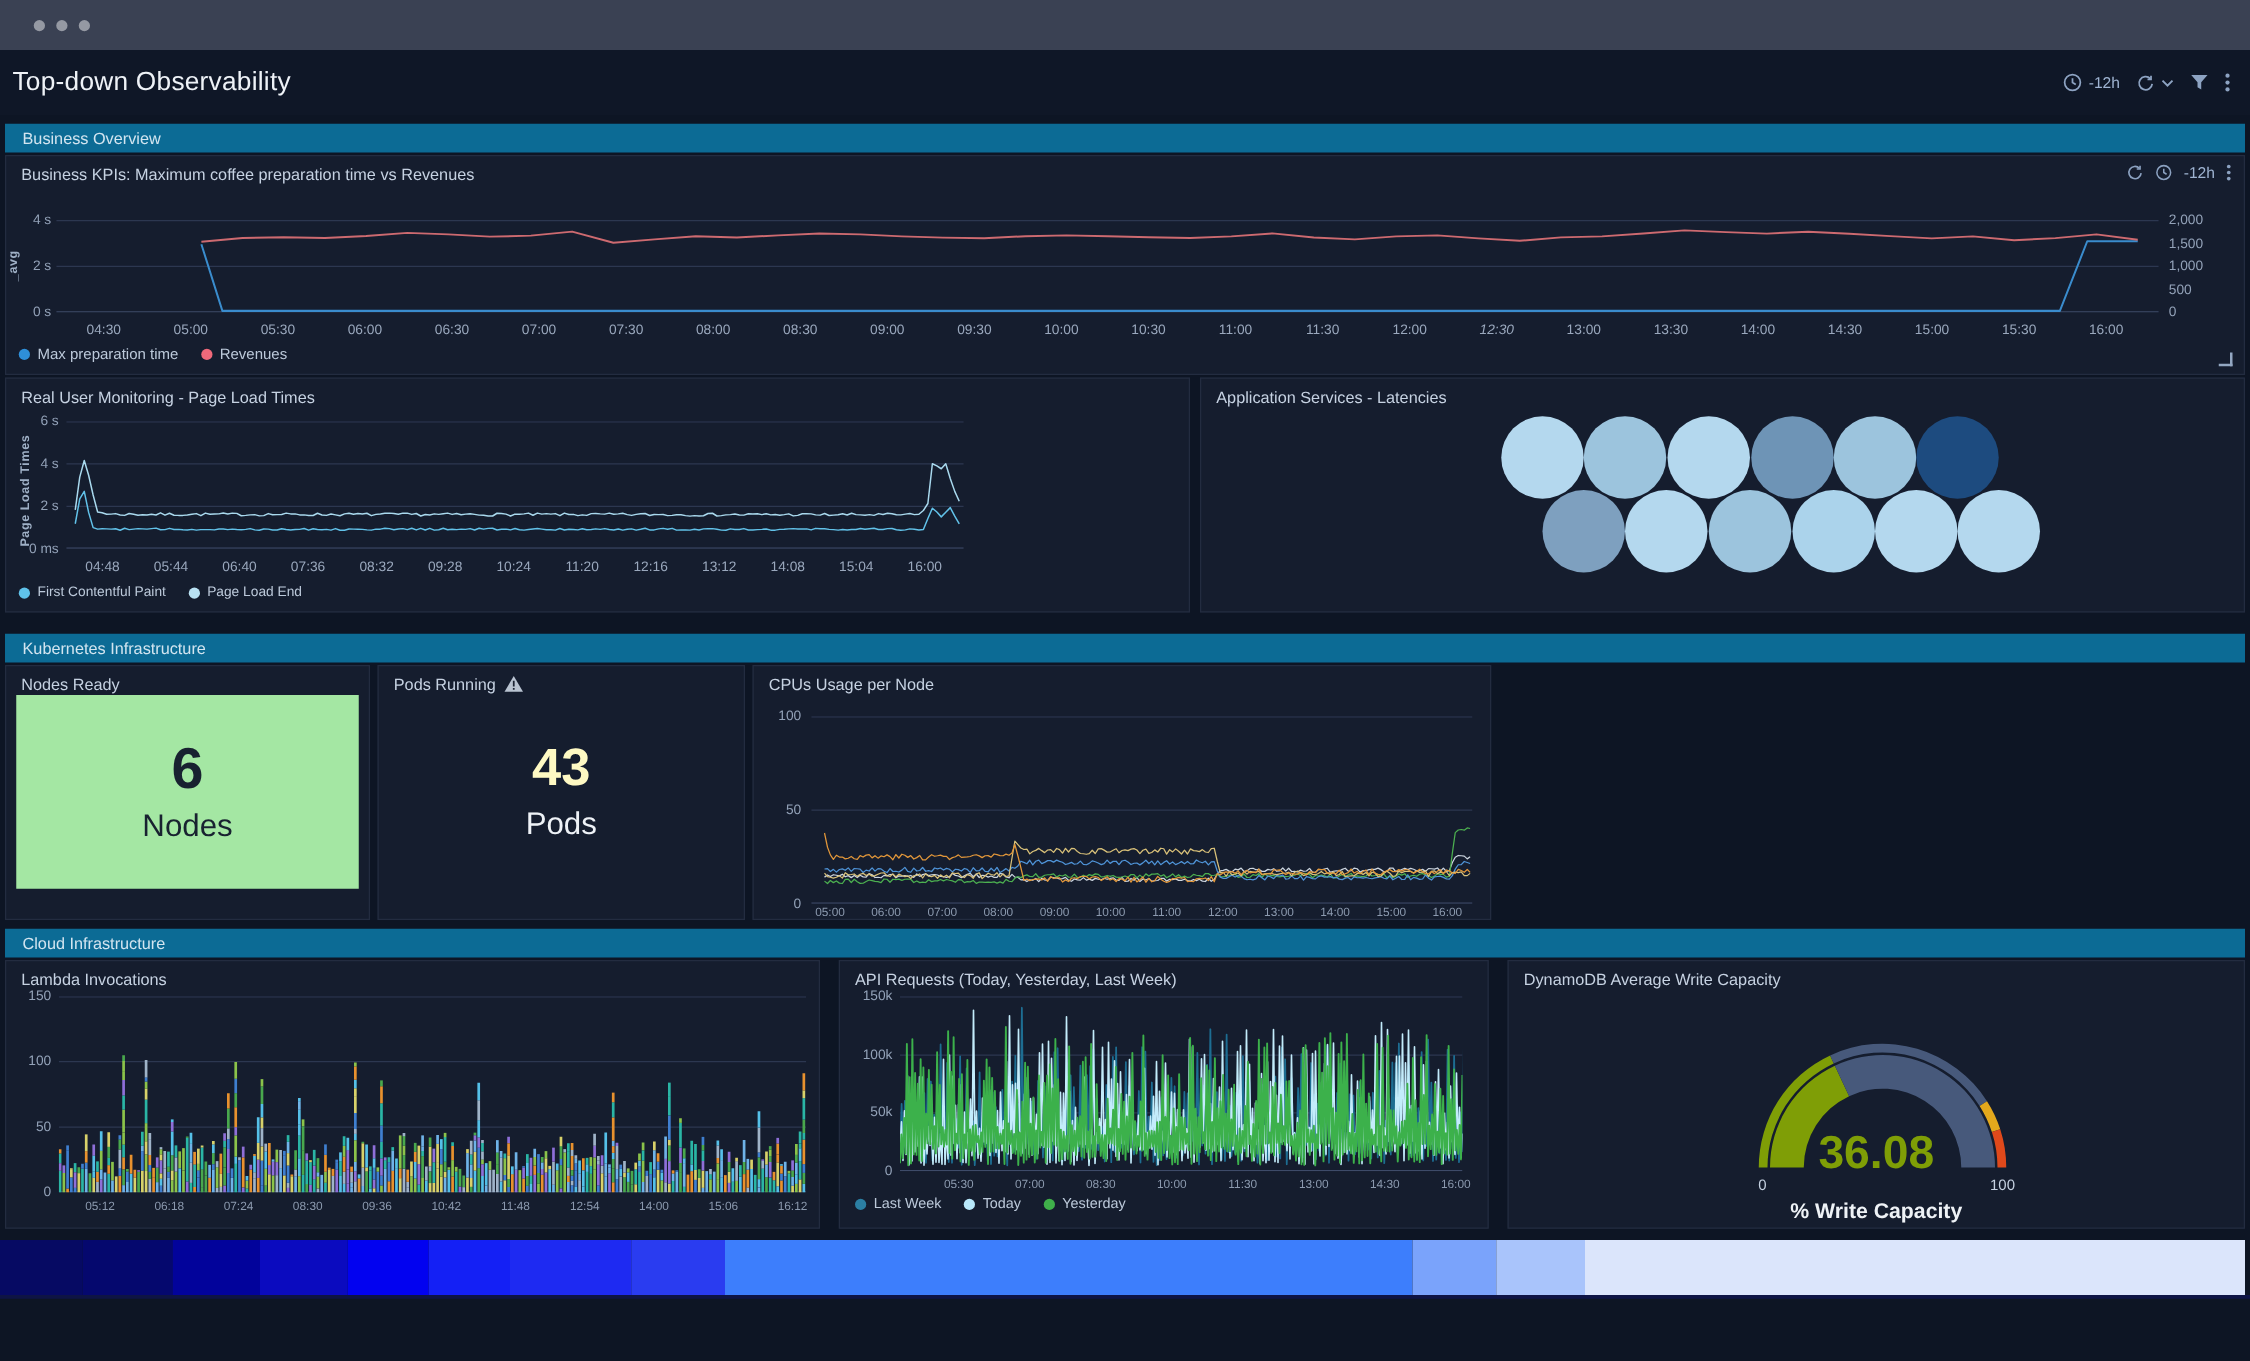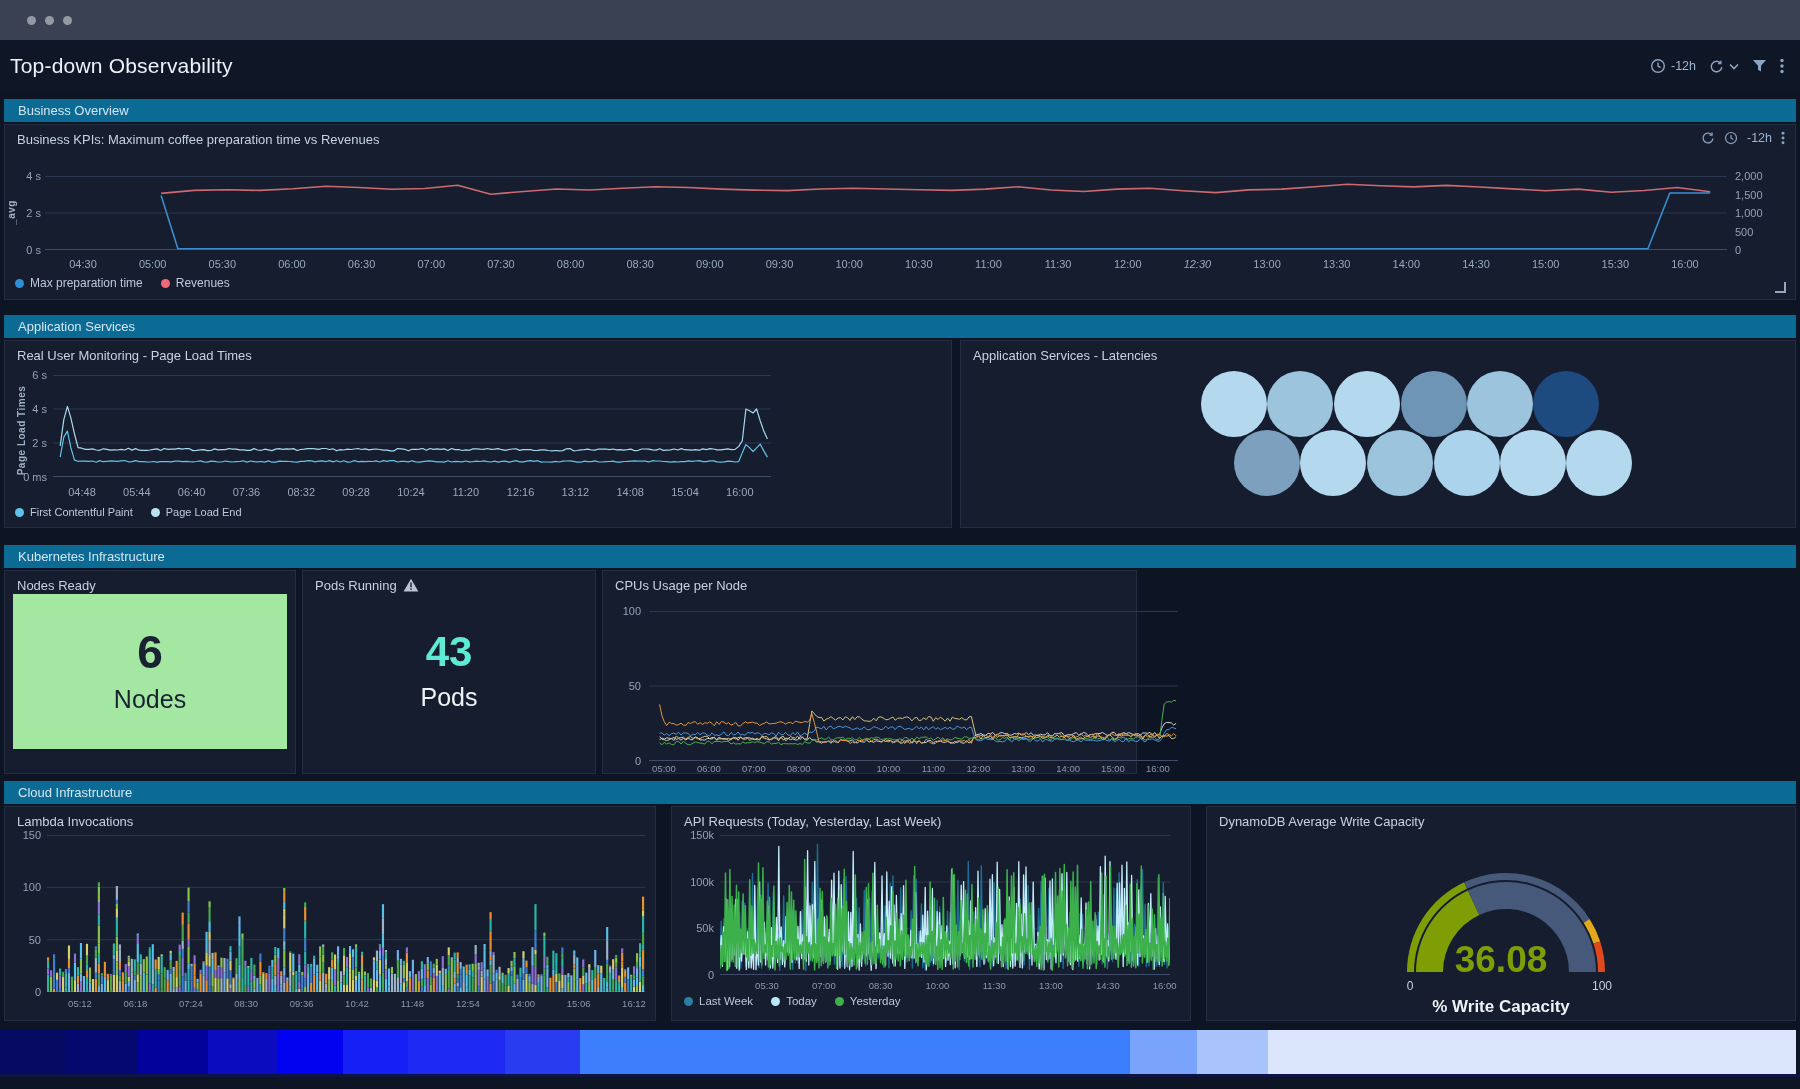--- a/index.html
+++ b/index.html
@@ -170,23 +170,20 @@
           <span>Max preparation time</span>
         </span>
         <span class="it">
           <span class="dot2" style="background: rgb(240, 105, 122);"></span>
           <span>Revenues</span>
         </span>
       </div>
     <div class="corner"></div>
   </div>
 
-  <div class="secbar mt15">
-    <span>Application Services</span>
-  </div>
 
   <div class="row mt5" style="gap:8px;height:188px">
     <div class="panel" style="width:948px">
       <div class="ptitle">Real User Monitoring - Page Load Times</div>
       <div class="rot" style="left:-40px;top:84px;width:112px">Page Load Times</div>
       <div class="axlbl r" style="left:12px;top:34px;width:30px">6 s</div>
       <div class="axlbl r" style="left:12px;top:68px;width:30px">4 s</div>
       <div class="axlbl r" style="left:12px;top:102px;width:30px">2 s</div>
       <div class="axlbl r" style="left:12px;top:136px;width:30px">0 ms</div>
       <svg class="chartsvg" style="left:48px;top:34px" width="718" height="102" viewBox="0 0 718 102">
@@ -257,25 +254,25 @@
     <div class="panel" style="width:294px">
       <div class="ptitle">Pods Running</div>
       <span class="icon" style="position:absolute;left:100px;top:7px">
           <svg width="16" height="14" viewBox="0 0 16 14">
             <path d="M8 .8 15.4 13.4H.6Z" fill="#b9c3d1"></path>
             <path d="M7.3 4.6h1.4v4.6H7.3Z" fill="#1b2332"></path>
             <path d="M7.3 10.3h1.4v1.5H7.3Z" fill="#1b2332"></path>
           </svg>
         </span>
       <div class="bigtile dark">
-        <div class="num" style="color: #5eead4;">43</div>
+        <div class="num" style="color: #fef9c3;">43</div>
         <div class="unit">Pods</div>
       </div>
     </div>
-    <div class="panel" style="width:535px">
+    <div class="panel" style="width:591px">
       <div class="ptitle">CPUs Usage per Node</div>
       <div class="axlbl r" style="left:8px;top:40px;width:30px">100</div>
       <div class="axlbl r" style="left:8px;top:115px;width:30px">50</div>
       <div class="axlbl r" style="left:8px;top:190px;width:30px">0</div>
       <svg class="chartsvg" style="left:46px;top:40px" width="529" height="150" viewBox="0 0 529 150">
           <line x1="0" y1="0.5" x2="529" y2="0.5" stroke="#2c3750" stroke-width="1"></line>
           <line x1="0" y1="75" x2="529" y2="75" stroke="#2c3750" stroke-width="1"></line>
           <line x1="0" y1="149.5" x2="529" y2="149.5" stroke="#3e4b69" stroke-width="1"></line>
           <polyline points="10.6,128.7 13.0,127.0 15.3,128.2 17.7,126.8 20.1,127.2 22.5,127.7 24.9,126.4 27.2,128.4 29.6,127.5 32.0,129.1 34.4,127.4 36.8,129.0 39.1,127.2 41.5,128.5 43.9,128.7 46.3,125.9 48.7,126.8 51.0,129.0 53.4,128.8 55.8,129.2 58.2,127.3 60.6,127.7 63.0,126.6 65.3,126.5 67.7,129.2 70.1,127.7 72.5,128.0 74.9,127.5 77.2,128.1 79.6,127.4 82.0,128.9 84.4,126.2 86.8,128.1 89.1,126.7 91.5,126.1 93.9,127.5 96.3,126.8 98.7,126.6 101.0,127.0 103.4,128.2 105.8,128.3 108.2,128.9 110.6,128.2 112.9,125.7 115.3,127.3 117.7,127.8 120.1,129.1 122.5,127.7 124.8,126.5 127.2,125.7 129.6,128.4 132.0,126.2 134.4,129.0 136.7,127.3 139.1,127.4 141.5,128.7 143.9,127.8 146.3,128.9 148.6,128.9 151.0,125.7 153.4,126.3 155.8,128.6 158.2,129.2 160.6,126.5 162.9,128.7 165.3,128.9 167.7,130.9 170.1,130.7 172.5,132.2 174.8,130.8 177.2,131.2 179.6,129.8 182.0,132.3 184.4,129.6 186.7,131.0 189.1,131.4 191.5,128.8 193.9,129.1 196.3,129.3 198.6,130.2 201.0,129.9 203.4,128.9 205.8,131.2 208.2,132.0 210.5,130.2 212.9,130.9 215.3,131.1 217.7,129.1 220.1,131.1 222.4,130.3 224.8,131.3 227.2,129.7 229.6,130.4 232.0,130.8 234.3,129.6 236.7,130.4 239.1,129.7 241.5,129.3 243.9,131.0 246.2,131.3 248.6,128.8 251.0,132.1 253.4,132.0 255.8,129.8 258.2,131.2 260.5,128.9 262.9,132.2 265.3,130.2 267.7,131.0 270.1,129.8 272.4,131.9 274.8,131.6 277.2,131.4 279.6,129.6 282.0,129.6 284.3,131.9 286.7,130.4 289.1,130.7 291.5,130.1 293.9,131.3 296.2,131.3 298.6,130.4 301.0,131.4 303.4,131.9 305.8,130.6 308.1,131.5 310.5,130.4 312.9,131.9 315.3,132.2 317.7,129.6 320.0,132.0 322.4,130.5 324.8,126.2 327.2,123.7 329.6,123.3 331.9,122.5 334.3,123.9 336.7,124.4 339.1,122.3 341.5,122.9 343.9,121.5 346.2,124.2 348.6,123.7 351.0,121.8 353.4,121.6 355.8,122.8 358.1,122.4 360.5,124.1 362.9,124.1 365.3,122.5 367.7,123.0 370.0,122.0 372.4,124.0 374.8,123.7 377.2,121.4 379.6,123.9 381.9,121.6 384.3,124.2 386.7,124.0 389.1,124.6 391.5,123.1 393.8,124.0 396.2,123.8 398.6,121.7 401.0,124.8 403.4,124.8 405.7,122.7 408.1,122.8 410.5,122.2 412.9,121.6 415.3,124.8 417.6,124.0 420.0,123.7 422.4,123.8 424.8,122.5 427.2,121.6 429.5,123.9 431.9,123.6 434.3,121.5 436.7,122.0 439.1,124.7 441.5,123.4 443.8,123.6 446.2,122.7 448.6,122.5 451.0,122.5 453.4,121.5 455.7,122.7 458.1,124.4 460.5,124.1 462.9,121.4 465.3,121.4 467.6,124.3 470.0,123.8 472.4,122.6 474.8,121.6 477.2,122.7 479.5,121.7 481.9,122.4 484.3,123.6 486.7,123.5 489.1,122.5 491.4,124.1 493.8,121.9 496.2,122.0 498.6,122.3 501.0,121.4 503.3,124.0 505.7,121.5 508.1,124.2 510.5,123.5 512.9,117.0 515.2,112.8 517.6,111.4 520.0,111.6 522.4,111.9 524.8,114.1 527.1,112.4" fill="none" stroke="#cdd6e0" stroke-width="1" stroke-linejoin="round"></polyline>
           <polyline points="10.6,131.9 13.0,133.8 15.3,131.4 17.7,133.1 20.1,131.8 22.5,133.5 24.9,133.8 27.2,130.5 29.6,130.3 32.0,133.0 34.4,130.4 36.8,132.4 39.1,133.7 41.5,133.6 43.9,132.2 46.3,131.0 48.7,131.5 51.0,132.1 53.4,132.3 55.8,133.1 58.2,130.2 60.6,130.4 63.0,132.8 65.3,130.4 67.7,130.7 70.1,130.3 72.5,131.3 74.9,130.4 77.2,130.3 79.6,130.4 82.0,133.0 84.4,131.8 86.8,133.1 89.1,132.7 91.5,133.0 93.9,130.8 96.3,132.3 98.7,131.7 101.0,131.7 103.4,130.6 105.8,131.7 108.2,130.6 110.6,131.2 112.9,131.7 115.3,132.8 117.7,130.7 120.1,130.9 122.5,133.1 124.8,132.3 127.2,132.5 129.6,131.4 132.0,133.7 134.4,132.6 136.7,132.7 139.1,132.9 141.5,132.7 143.9,132.9 146.3,132.5 148.6,133.5 151.0,132.5 153.4,133.5 155.8,130.5 158.2,132.0 160.6,132.3 162.9,129.6 165.3,128.3 167.7,129.1 170.1,127.7 172.5,126.9 174.8,128.2 177.2,128.3 179.6,126.0 182.0,128.9 184.4,128.7 186.7,127.2 189.1,126.8 191.5,126.7 193.9,126.1 196.3,128.7 198.6,127.2 201.0,127.8 203.4,126.7 205.8,128.8 208.2,128.6 210.5,126.3 212.9,129.0 215.3,128.9 217.7,127.2 220.1,128.2 222.4,126.7 224.8,127.5 227.2,126.1 229.6,126.5 232.0,128.6 234.3,128.3 236.7,127.4 239.1,128.1 241.5,127.4 243.9,128.7 246.2,128.9 248.6,128.6 251.0,127.8 253.4,128.8 255.8,126.6 258.2,126.7 260.5,129.3 262.9,127.1 265.3,129.1 267.7,126.1 270.1,127.8 272.4,126.3 274.8,126.3 277.2,125.9 279.6,127.9 282.0,126.8 284.3,129.2 286.7,127.9 289.1,126.1 291.5,128.5 293.9,126.8 296.2,129.0 298.6,127.9 301.0,129.0 303.4,128.6 305.8,126.5 308.1,127.2 310.5,127.5 312.9,128.3 315.3,125.8 317.7,125.9 320.0,127.4 322.4,127.2 324.8,126.6 327.2,128.3 329.6,128.4 331.9,127.9 334.3,127.4 336.7,126.7 339.1,126.2 341.5,128.9 343.9,128.4 346.2,126.2 348.6,129.0 351.0,128.8 353.4,126.7 355.8,127.4 358.1,125.9 360.5,129.0 362.9,126.0 365.3,128.1 367.7,127.5 370.0,127.5 372.4,128.2 374.8,128.5 377.2,127.9 379.6,128.3 381.9,128.0 384.3,127.5 386.7,127.2 389.1,126.0 391.5,127.6 393.8,125.7 396.2,125.9 398.6,126.5 401.0,129.2 403.4,127.4 405.7,127.8 408.1,127.0 410.5,127.7 412.9,128.8 415.3,126.1 417.6,129.2 420.0,129.2 422.4,127.8 424.8,126.5 427.2,128.7 429.5,127.0 431.9,125.8 434.3,128.3 436.7,127.7 439.1,128.0 441.5,128.3 443.8,127.8 446.2,125.8 448.6,127.8 451.0,127.4 453.4,126.5 455.7,128.3 458.1,126.1 460.5,129.3 462.9,127.3 465.3,129.2 467.6,127.9 470.0,126.1 472.4,127.1 474.8,126.0 477.2,128.9 479.5,127.8 481.9,127.2 484.3,128.0 486.7,126.4 489.1,125.8 491.4,127.1 493.8,127.4 496.2,129.0 498.6,127.9 501.0,126.0 503.3,126.5 505.7,126.5 508.1,128.7 510.5,128.0 512.9,109.3 515.2,93.1 517.6,91.0 520.0,90.6 522.4,91.1 524.8,89.3 527.1,89.8" fill="none" stroke="#4cb050" stroke-width="1" stroke-linejoin="round"></polyline>

